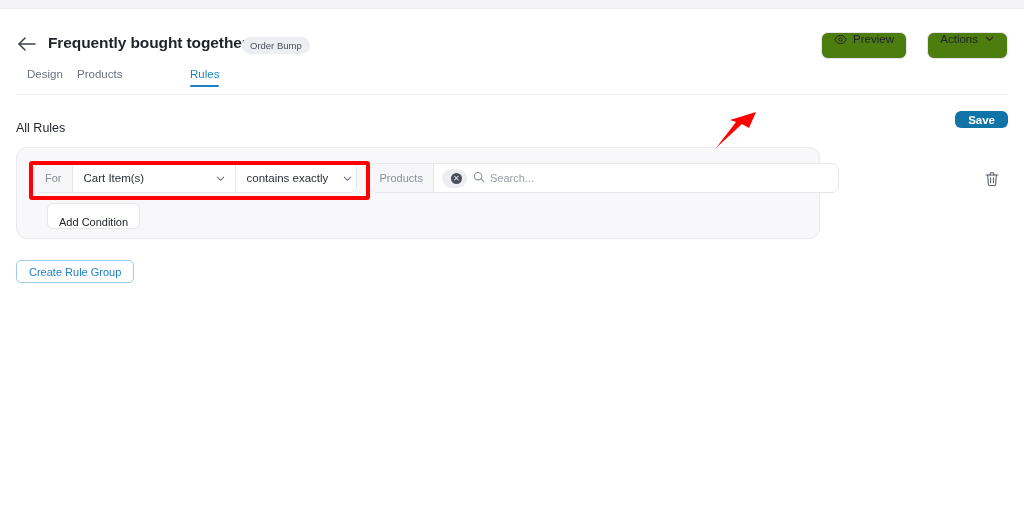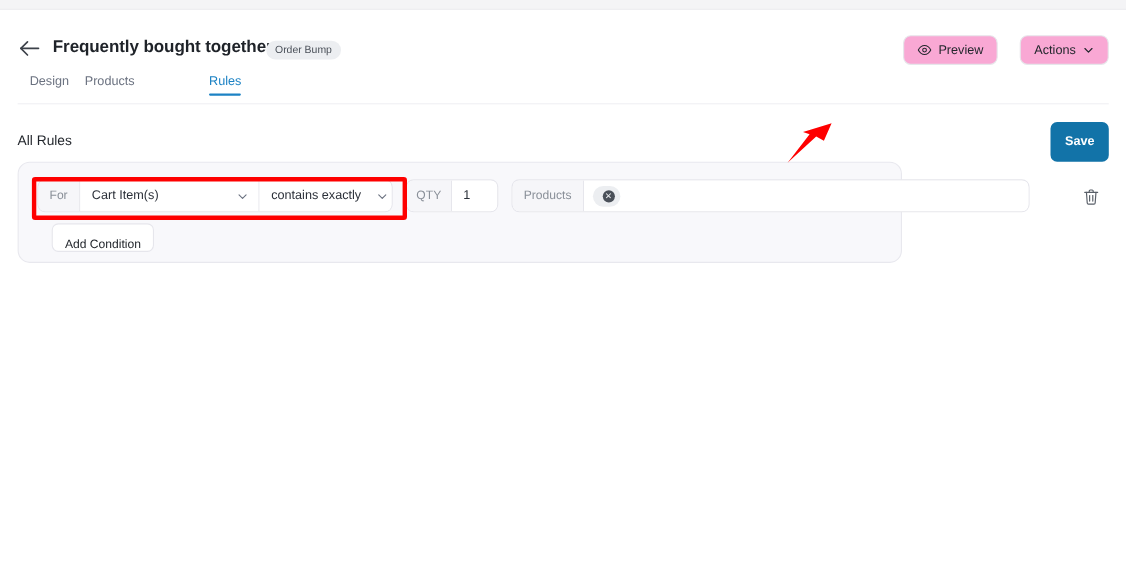--- a/index.html
+++ b/index.html
@@ -59,26 +59,25 @@
     font-size: 9.5px;
     line-height: 17px;
     white-space: nowrap;
   }
   .hdr-btn {
     position: absolute;
     top: 23px;
     height: 27px;
     border: 1px solid #e6e6ea;
     border-radius: 7px;
-    background: #f9a8d4;
+    background: #4d7c0f;
     color: #22262c;
     font-size: 11.5px;
     font-family: "Liberation Sans", sans-serif;
     display: flex;
-    align-items: center;
     justify-content: center;
     gap: 6px;
     padding: 0 12px;
     cursor: pointer;
     white-space: nowrap;
   }
   .btn-preview { right: 117px; }
   .btn-actions { right: 16px; }
   .eye-icon svg, .chev-icon svg { display: block; }
 
@@ -125,21 +124,21 @@
   }
   .all-rules-label {
     position: absolute;
     left: 16px; top: 26px;
     font-size: 12.5px;
     color: #1f2329;
   }
   .save-btn {
     position: absolute;
     right: 16px; top: 16px;
-    height: 36px;
+    height: 17px;
     min-width: 52px;
     padding: 0 13px;
     border: none;
     border-radius: 6px;
     background: #1273a8;
     color: #ffffff;
     font-size: 11.5px;
     font-weight: bold;
     font-family: "Liberation Sans", sans-serif;
     cursor: pointer;
@@ -381,50 +380,56 @@
           <div class="sel sel-op">
             <span>contains exactly</span>
             <span class="cv">
               <svg width="11" height="11" viewBox="0 0 12 12" fill="none" stroke="#6b7280" stroke-width="1.1" stroke-linecap="round" stroke-linejoin="round">
                 <path d="M2.5 4.5 L6 8 L9.5 4.5"></path>
               </svg>
             </span>
           </div>
         </div>
 
-        <div class="grp grp-qty">
-          <div class="lbl">QTY</div>
-          <div class="qty-val">1</div>
-        </div>
 
         <div class="grp grp-prod">
           <div class="lbl">Products</div>
 
           <div class="prod-field">
             <span class="chip">
               <span class="chip-x">✕</span>
             </span>
 
+            <span class="search-wrap">
+              <span>
+                <svg width="12" height="12" viewBox="0 0 14 14" fill="none" stroke="#8a9099" stroke-width="1.3" stroke-linecap="round">
+                  <circle cx="6" cy="6" r="4.3"></circle>
+                  <path d="M9.3 9.3 L12.5 12.5"></path>
+                </svg>
+              </span>
+              <span class="search-ph">Search...</span>
+            </span>
           </div>
         </div>
       </div>
 
       <div class="trash-btn">
         <svg width="18" height="18" viewBox="0 0 20 20" fill="none" stroke="currentColor" stroke-width="1.2" stroke-linecap="round" stroke-linejoin="round">
           <path d="M3.5 5.5 H16.5"></path>
           <path d="M8 5.5 V4 a1 1 0 0 1 1-1 h2 a1 1 0 0 1 1 1 v1.5"></path>
           <path d="M5.2 5.5 L6 16.2 a1.2 1.2 0 0 0 1.2 1.1 h5.6 a1.2 1.2 0 0 0 1.2-1.1 L14.8 5.5"></path>
           <path d="M8.4 8.6 V14.2"></path>
           <path d="M11.6 8.6 V14.2"></path>
         </svg>
       </div>
 
       <button class="add-cond">Add Condition</button>
     </div>
 
+    <button class="create-group-btn">Create Rule Group</button>
   </div>
 
   <div class="hl-box"></div>
 
   <div class="ann-arrow">
     <svg width="70" height="40" viewBox="0 0 70 40">
       <polygon points="2,38 22,12 16,10 42,2 35,18 28,14" fill="#fe0000"></polygon>
     </svg>
   </div>
 

